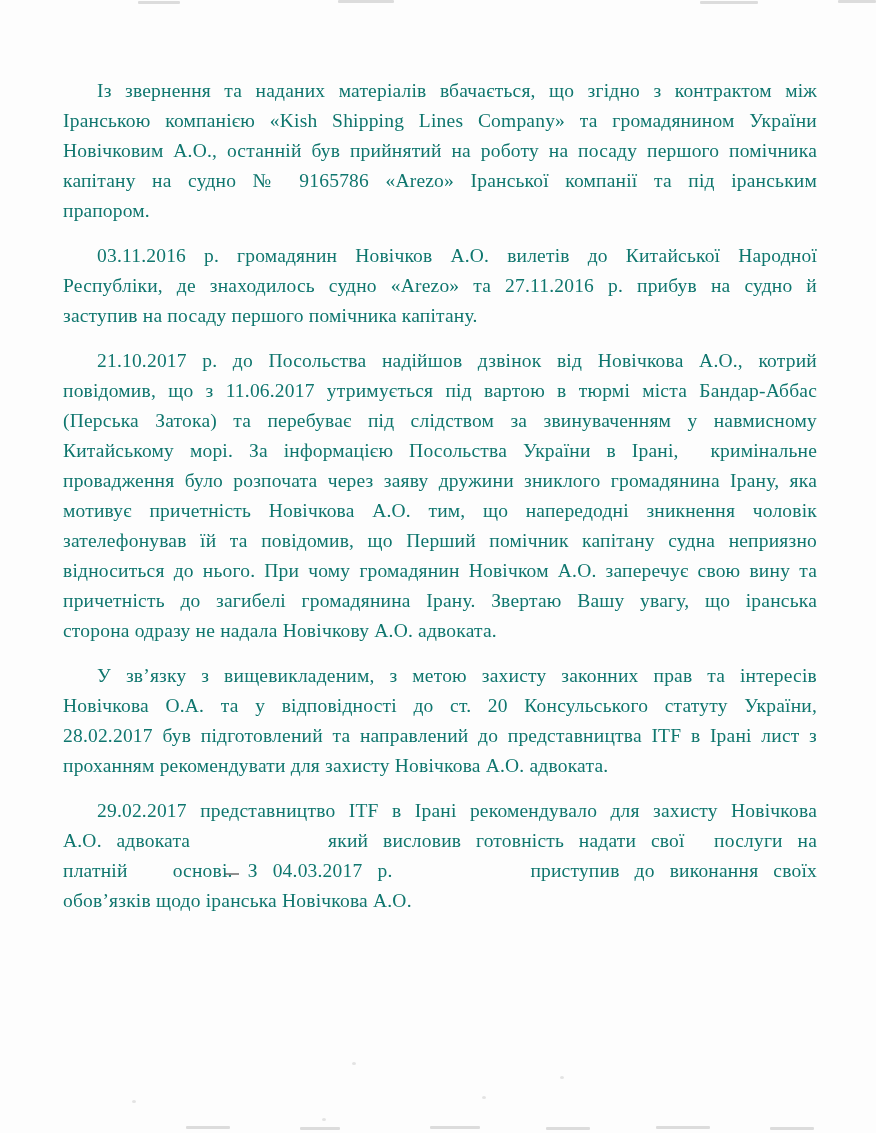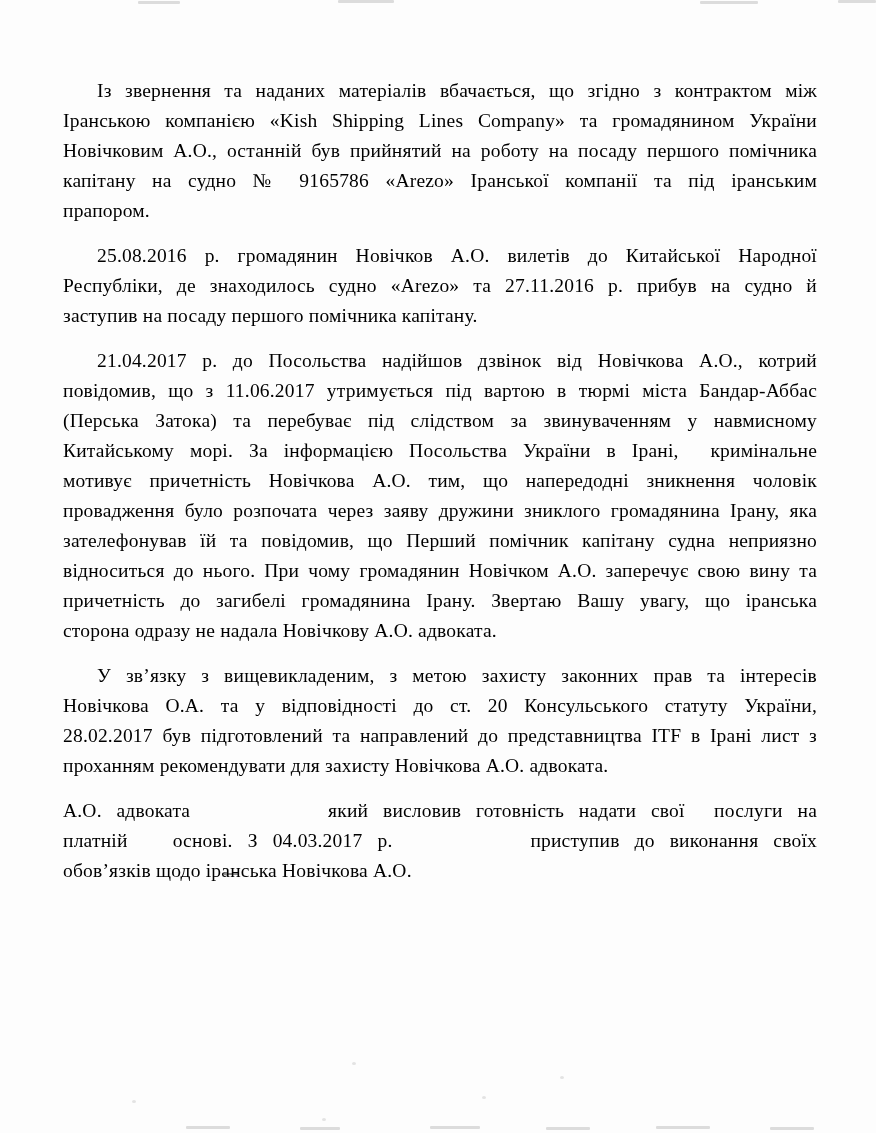--- a/index.html
+++ b/index.html
@@ -13,21 +13,21 @@
     height: 1133px;
     background: #fdfdfd;
     overflow: hidden;
     font-family: "Liberation Serif", "DejaVu Serif", serif;
   }
   .text-block {
     position: absolute;
     left: 63px;
     top: 76px;
     width: 754px;
-    color: #000000;
+    color: #0f766e;
     font-size: 19.5px;
     line-height: 30px;
     letter-spacing: 0.2px;
     -webkit-font-smoothing: antialiased;
   }
   .para {
     margin: 0 0 15px 0;
   }
   .line {
     text-align: justify;
@@ -97,45 +97,46 @@
 
     <div class="para">
       <div class="line indent">Із звернення та наданих матеріалів вбачається, що згідно з контрактом між</div>
       <div class="line">Іранською компанією «Kish Shipping Lines Company» та громадянином України</div>
       <div class="line">Новічковим А.О., останній був прийнятий на роботу на посаду першого помічника</div>
       <div class="line">капітану на судно №&nbsp;9165786 «Arezo» Іранської компанії та під іранським</div>
       <div class="line last">прапором.</div>
     </div>
 
     <div class="para">
-      <div class="line indent">25.08.2016 р. громадянин Новічков А.О. вилетів до Китайської Народної</div>
+      <div class="line indent">03.11.2016 р. громадянин Новічков А.О. вилетів до Китайської Народної</div>
       <div class="line">Республіки, де знаходилось судно «Arezo» та 27.11.2016 р. прибув на судно й</div>
       <div class="line last">заступив на посаду першого помічника капітану.</div>
     </div>
 
     <div class="para">
-      <div class="line indent">21.04.2017 р. до Посольства надійшов дзвінок від Новічкова А.О., котрий</div>
+      <div class="line indent">21.10.2017 р. до Посольства надійшов дзвінок від Новічкова А.О., котрий</div>
       <div class="line">повідомив, що з 11.06.2017 утримується під вартою в тюрмі міста Бандар-Аббас</div>
       <div class="line">(Перська Затока) та перебуває під слідством за звинуваченням у навмисному</div>
       <div class="line">Китайському морі. За інформацією Посольства України в Ірані,&nbsp; кримінальне</div>
+      <div class="line">провадження було розпочата через заяву дружини зниклого громадянина Ірану, яка</div>
       <div class="line">мотивує причетність Новічкова А.О. тим, що напередодні зникнення чоловік</div>
-      <div class="line">провадження було розпочата через заяву дружини зниклого громадянина Ірану, яка</div>
       <div class="line">зателефонував їй та повідомив, що Перший помічник капітану судна неприязно</div>
       <div class="line">відноситься до нього. При чому громадянин Новічком А.О. заперечує свою вину та</div>
       <div class="line">причетність до загибелі громадянина Ірану. Звертаю Вашу увагу, що іранська</div>
       <div class="line last">сторона одразу не надала Новічкову А.О. адвоката.</div>
     </div>
 
     <div class="para">
       <div class="line indent">У зв’язку з вищевикладеним, з метою захисту законних прав та інтересів</div>
       <div class="line">Новічкова О.А. та у відповідності до ст. 20 Консульського статуту України,</div>
       <div class="line">28.02.2017 був підготовлений та направлений до представництва ITF в Ірані лист з</div>
       <div class="line last">проханням рекомендувати для захисту Новічкова А.О. адвоката.</div>
     </div>
 
     <div class="para">
+      <div class="line indent">29.02.2017 представництво ITF в Ірані рекомендувало для захисту Новічкова</div>
       <div class="line">А.О. адвоката       який висловив готовність надати свої&nbsp; послуги на</div>
       <div class="line">платній&nbsp;&nbsp; основі. З 04.03.2017 р.       приступив до виконання своїх</div>
       <div class="line last">обов’язків щодо іранська Новічкова А.О.</div>
     </div>
 
   </div>
 </div>
 
 </body></html>

